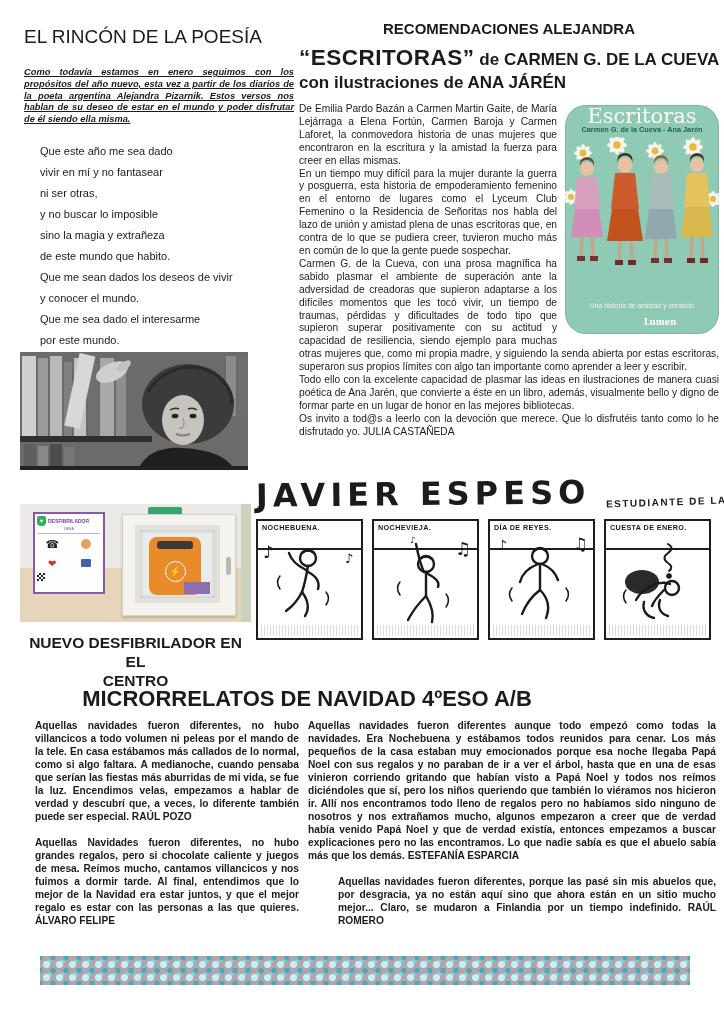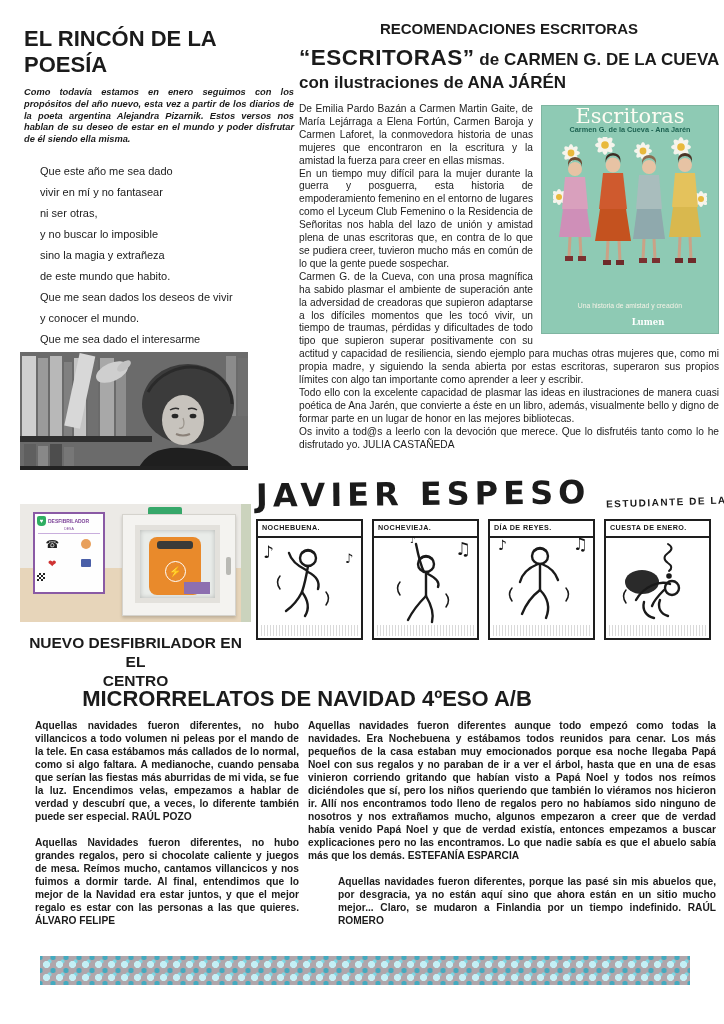--- a/index.html
+++ b/index.html
@@ -1,55 +1,55 @@
 <!DOCTYPE html>
 <html><head>
 <meta charset="utf-8">
 <style>
   html,body{margin:0;padding:0;background:#fff;}
   .page{position:relative;width:724px;height:1024px;background:#ffffff;color:#1b1b1b;
         font-family:"Liberation Sans",sans-serif;overflow:hidden;}
 
   
   .poetry{position:absolute;left:24px;top:26px;width:270px;}
-  .poetry-title{font-size:22px;font-weight:700;margin:0;letter-spacing:0px;}
-  .poetry-intro{margin-top:9px;font-size:9.3px;font-weight:700;font-style:italic;
-                line-height:11.8px;text-align:justify;}
+  .poetry-title{font-size:19px;font-weight:400;margin:0;letter-spacing:0px;}
+  .poetry-intro{margin-top:19px;font-size:9.3px;font-weight:700;font-style:italic;
+                line-height:11.8px;text-align:justify;text-decoration:underline;}
   .poem{margin-top:15px;padding-left:16px;font-size:11px;line-height:21px;font-weight:400;}
   .poem-attribution{font-size:11px;font-weight:700;text-align:center;margin-top:4px;}
   .photo-pizarnik{position:absolute;left:20px;top:352px;width:228px;height:118px;}
 
   
   .reco{position:absolute;left:299px;top:20px;width:420px;}
   .reco-kicker{text-align:center;font-size:15px;font-weight:700;}
   .reco-headline{text-align:left;margin-top:9px;line-height:23px;}
   .hl-big{font-size:22.5px;font-weight:700;letter-spacing:.5px;}
   .hl-rest{font-size:17px;font-weight:700;}
   .reco-body{margin-top:9px;font-size:10.2px;line-height:12.9px;text-align:justify;}
   .reco-body p{margin:0;}
 
-  .cover{float:right;width:178px;height:229px;margin:2px 0 6px 8px;background:#8ecab4;
-         text-align:center;box-shadow:inset 0 0 0 1px rgba(0,0,0,.10);}
+  .cover{float:right;width:154px;height:229px;margin:2px 0 6px 8px;background:#8ecab4;
+         text-align:center;box-shadow:inset 0 0 0 1px rgba(0,0,0,.10);border-radius:21px;}
   .cover-title{font-family:"DejaVu Serif",serif;color:#fcfcf2;font-size:21px;padding-top:5px;}
   .cover-authors{font-size:7.3px;color:#1e6352;font-weight:700;margin-top:1px;}
   .cover-tagline{color:#f5f2e6;font-size:6.8px;margin-top:1px;}
   .cover-publisher{color:#ffffff;font-size:8.5px;font-weight:700;margin-top:3px;
                    font-family:"DejaVu Serif",serif;margin-left:36px;}
 
   
   .comic{position:absolute;left:256px;top:461px;width:464px;}
   .comic-title-row{display:flex;align-items:baseline;gap:16px;margin-top:14px;}
   .comic-title{font-size:32px;font-weight:700;letter-spacing:5px;
                font-family:"DejaVu Sans",sans-serif;transform:rotate(-.6deg);white-space:nowrap;}
   .comic-subtitle{font-size:10px;font-weight:700;letter-spacing:1.5px;transform:rotate(-2deg);
                   white-space:nowrap;}
   .panels{display:flex;gap:9px;margin-top:6px;}
   .panel{position:relative;width:103px;height:117px;border:2px solid #1e1e1e;background:#fff;}
   .panel-cap{height:13px;border-bottom:2px solid #1e1e1e;font-size:7.2px;font-weight:700;
-             padding:2px 0 0 4px;letter-spacing:.4px;}
+             padding:2px 0 12px 4px;letter-spacing:.4px;}
   .panel-art{position:absolute;left:0;top:15px;right:0;bottom:0;}
   .note{position:absolute;font-family:"DejaVu Sans",sans-serif;color:#141414;line-height:1;}
   .grass{position:absolute;left:3px;right:3px;bottom:2px;height:11px;opacity:.5;
          background:repeating-linear-gradient(90deg,rgba(40,40,40,.35) 0 1px,transparent 1px 3px);}
 
   
   .defib{position:absolute;left:20px;top:504px;width:231px;}
   .defib-photo{position:relative;width:231px;height:118px;background:#eceae6;overflow:hidden;}
   .wall-lower{position:absolute;left:0;right:0;bottom:0;height:46%;background:#e7d5ba;}
   .wall-right{position:absolute;right:0;top:0;bottom:0;width:10px;background:#cbd3bd;}
@@ -153,21 +153,21 @@
       <path d="M150,58 q5,-3 9,-1" stroke="#2e2e2e" stroke-width="1.4" fill="none"></path>
       <path d="M168,57 q5,-2 9,1" stroke="#2e2e2e" stroke-width="1.4" fill="none"></path>
       <path d="M163,66 q2,6 0,9 q-2,2 -4,1" stroke="#9a948c" stroke-width="1.2" fill="none"></path>
       <path d="M156,82 q7,3 14,0" stroke="#8a8078" stroke-width="2" fill="none"></path>
       <path d="M118,118 q10,-24 45,-22 q40,2 52,22 Z" fill="#1f1f1f"></path>
       <rect x="0" y="114" width="228" height="4" fill="#222222"></rect>
     </svg>
   </div>
 
   <section class="reco">
-    <div class="reco-kicker">RECOMENDACIONES ESCRITORAS</div>
+    <div class="reco-kicker">RECOMENDACIONES ALEJANDRA</div>
     <div class="reco-headline">
       <span class="hl-big">“ESCRITORAS”</span><span class="hl-rest"> de CARMEN G. DE LA CUEVA con ilustraciones de ANA JÁRÉN</span>
     </div>
     <div class="reco-body">
       <div class="cover">
         <div class="cover-title">Escritoras</div>
         <div class="cover-authors">Carmen G. de la Cueva - Ana Jarén</div>
         <svg width="154" height="158" viewBox="0 0 154 158">
           <g fill="#f6f4ec">
             <g transform="translate(18,16)">

